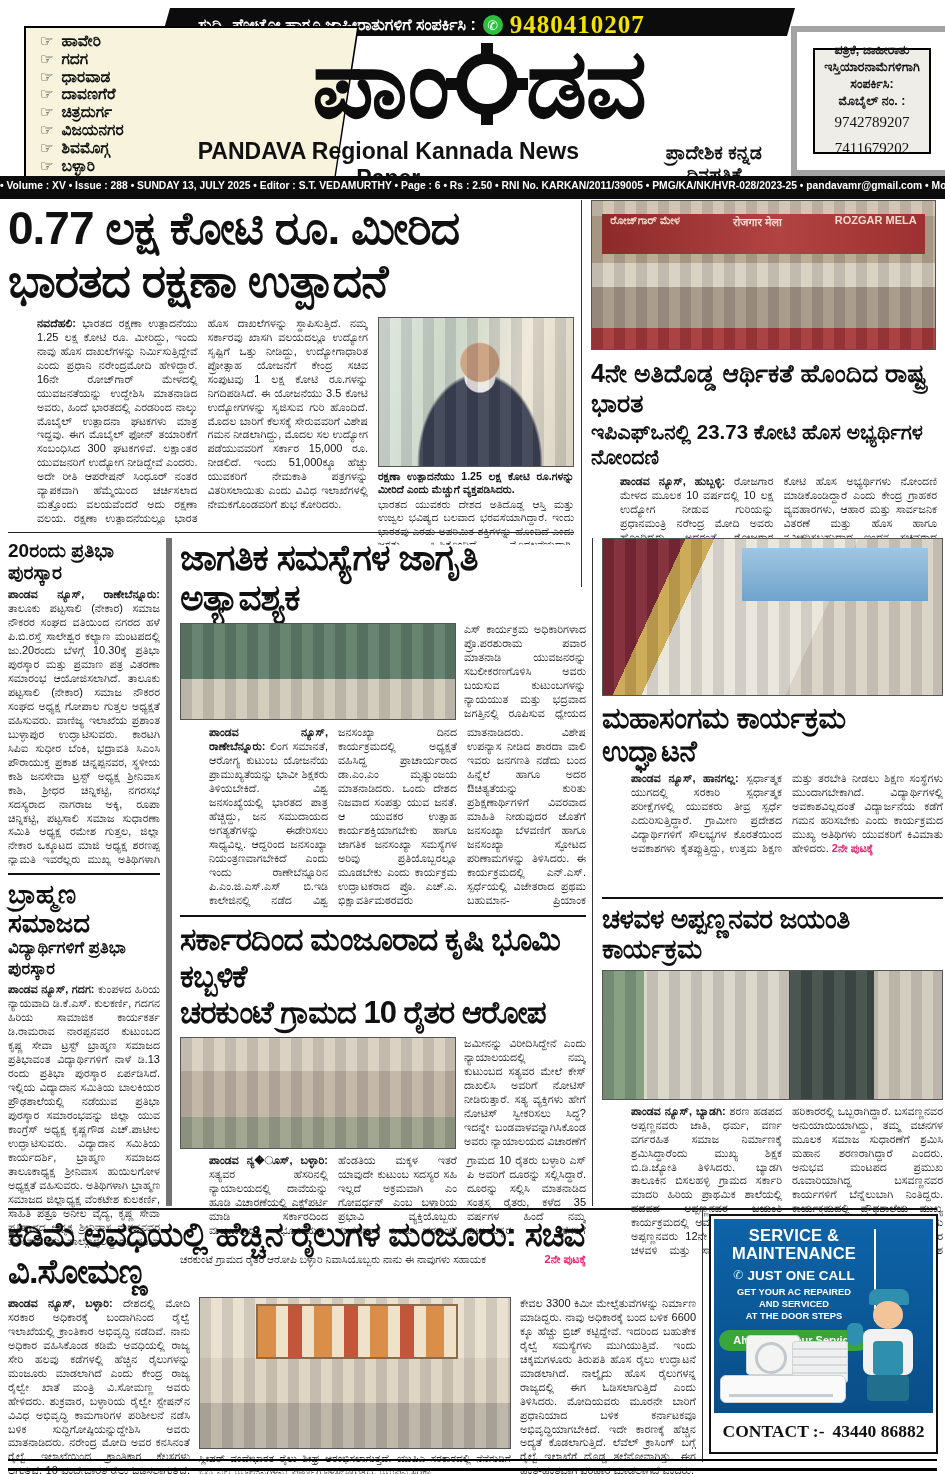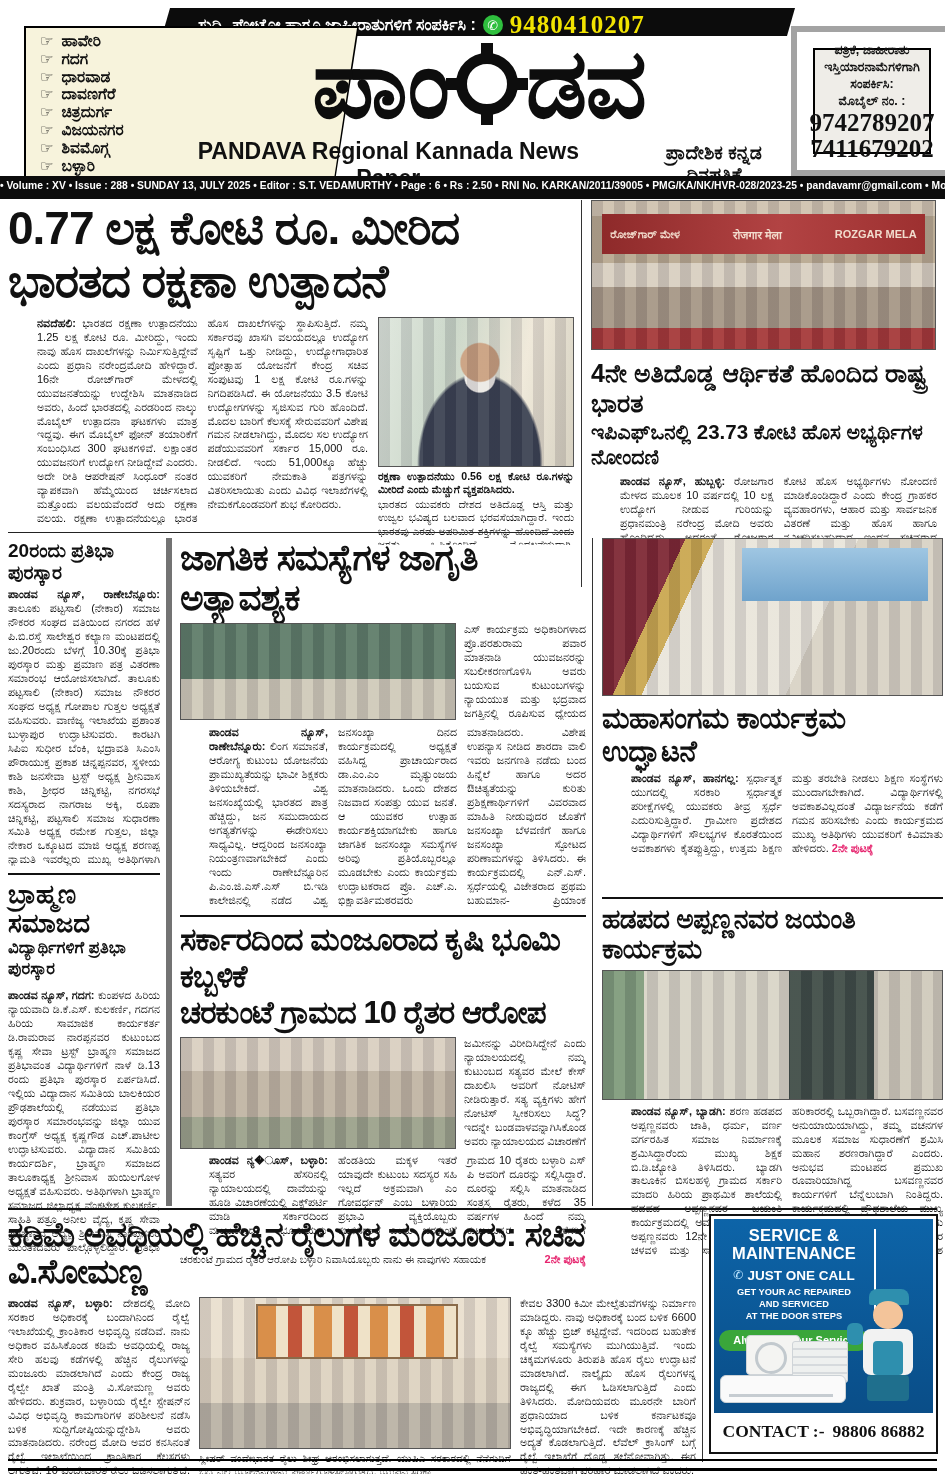--- a/index.html
+++ b/index.html
@@ -23,21 +23,21 @@
   .target::before{content:"";position:absolute;left:50%;top:-21px;width:12px;height:82px;margin-left:-6px;
      background:linear-gradient(#0d0d0d 0 14px,transparent 14px calc(100% - 14px),#0d0d0d calc(100% - 14px));}
   .target::after{content:"";position:absolute;top:50%;left:-21px;height:12px;width:82px;margin-top:-6px;
      background:linear-gradient(90deg,#0d0d0d 0 14px,transparent 14px calc(100% - 14px),#0d0d0d calc(100% - 14px));}
   .logo-sub{display:flex;align-items:baseline;justify-content:center;gap:26px;margin-top:6px;}
   .logo-en{font-weight:bold;font-size:23px;letter-spacing:0px;}
   .logo-tag{font-weight:bold;font-size:19px;}
   .right-box{position:absolute;right:8px;top:26px;width:162px;height:150px;border:6px solid #a3a3a3;background:#fff;padding:16px;box-sizing:border-box;}
   .rb-inner{border:2px solid #000;background:#efede8;height:100%;box-sizing:border-box;display:flex;flex-direction:column;align-items:center;justify-content:center;gap:1px;text-align:center;}
   .rb-line{font-weight:bold;font-size:12.5px;line-height:16px;}
-  .rb-phone{font-family:"Liberation Serif","DejaVu Serif",serif;font-weight:bold;font-size:25px;line-height:25px;}
+  .rb-phone{font-family:"Liberation Serif","DejaVu Serif",serif;font-weight:normal;font-size:15px;line-height:25px;}
   .info-bar{position:absolute;left:0;top:176px;width:945px;height:20px;background:#0c0c0c;color:#fff;
             font-weight:bold;font-size:10.3px;line-height:20px;text-align:center;white-space:nowrap;overflow:hidden;border-bottom:3px double #0c0c0c;}
   
   .jt{text-align:justify;margin:0;}
   .body-t{font-size:11px;line-height:1.27;}
   .small{font-size:10.6px;line-height:1.25;}
   .cols{column-gap:10px;margin-left:29px;}
   .c2{column-count:2;}
   .c3{column-count:3;}
   b.byl{font-weight:bold;}
@@ -55,33 +55,33 @@
   .ph-modi{width:196px;height:150px;
      background:radial-gradient(circle at 52% 30%,#c99f7e 0 13%,transparent 14%),
                 radial-gradient(circle at 52% 40%,#ece9e4 0 11%,transparent 12%),
                 radial-gradient(ellipse at 52% 98%,#394050 0 42%,transparent 44%),
                 linear-gradient(100deg,#dfe7dd,#c8d5c6 35%,#efe8d8 70%,#d4cebd);}
   
   .rozgar{position:absolute;left:581px;top:200px;width:356px;border-left:1px solid #333;padding-left:9px;box-sizing:border-box;}
   .ph-rozgar{width:345px;height:150px;
      background:linear-gradient(180deg,#cfc2ae 0 10%,#b7a78e 10% 42%,#d8cfc0 42% 58%,#a59684 58% 86%,#a43636 86% 100%);}
   .rz-banner{position:absolute;left:3%;right:3%;top:9%;height:27%;z-index:2;
-     background:linear-gradient(90deg,#8e2a2a,#b24343 55%,#9d3030);display:flex;align-items:center;justify-content:space-between;
+     background:linear-gradient(90deg,#8e2a2a,#b24343 55%,#9d3030);display:flex;align-items:flex-start;justify-content:space-between;
      padding:0 8px;color:#f2dccd;font-weight:bold;font-size:11px;}
   .rz-h2{margin:8px 0 2px 0;font-size:25px;line-height:1.2;font-weight:bold;}
   .rz-h3{margin:0 0 6px 0;font-size:20.5px;line-height:1.2;font-weight:bold;}
   .rz-body{height:112px;overflow:hidden;}
   
   .band{position:absolute;left:8px;top:538px;width:929px;height:668px;display:flex;}
   .col-left{width:152px;flex:none;}
   .col-mid{width:420px;flex:none;border-left:6px solid #737373;margin-left:6px;padding-left:8px;box-sizing:border-box;}
   .col-right{width:351px;flex:none;border-left:1px solid #333;margin-left:6px;padding-left:9px;box-sizing:border-box;}
   .h-left1{margin:2px 0 4px 0;font-size:19px;font-weight:bold;}
   .h-left2a{margin:4px 0 0 0;font-size:26px;line-height:1.1;font-weight:bold;}
-  .h-left2b{margin:0 0 11px 0;font-size:16.5px;line-height:1.25;font-weight:bold;}
+  .h-left2b{margin:0 0 5px 0;font-size:16.5px;line-height:1.25;font-weight:bold;}
   .left-body1{height:278px;overflow:hidden;}
   .left-body2{height:266px;overflow:hidden;}
   .h-mid1{margin:0 0 6px 0;font-size:36px;line-height:1.1;font-weight:bold;letter-spacing:-1px;}
   .mid-photorow{display:flex;gap:8px;}
   .ph-class{width:276px;height:97px;flex:none;
      background:linear-gradient(180deg,#5d7b67 0 58%,#cfc9b8 58% 100%);}
   .side-t{width:128px;height:97px;overflow:hidden;}
   .mid-body1{height:182px;overflow:hidden;margin-top:6px;}
   .h-mid2{margin:2px 0 5px 0;font-size:31px;line-height:1.18;font-weight:bold;letter-spacing:-1px;}
   .ph-farmers{width:276px;height:112px;flex:none;
@@ -220,21 +220,21 @@
     <h1 class="lead-h">
       <span>0.77 ಲಕ್ಷ ಕೋಟಿ ರೂ. ಮೀರಿದ</span><br>
       <span>ಭಾರತದ ರಕ್ಷಣಾ ಉತ್ಪಾದನೆ</span>
     </h1>
     <div class="lead-body">
       <div class="lead-cols cols c2 body-t">
         <p class="jt"><b class="byl">ನವದೆಹಲಿ:</b> <span>ಭಾರತದ ರಕ್ಷಣಾ ಉತ್ಪಾದನೆಯು 1.25 ಲಕ್ಷ ಕೋಟಿ ರೂ. ಮೀರಿದ್ದು, ಇಂದು ನಾವು ಹೊಸ ದಾಖಲೆಗಳನ್ನು ನಿರ್ಮಿಸುತ್ತಿದ್ದೇವೆ ಎಂದು ಪ್ರಧಾನಿ ನರೇಂದ್ರಮೋದಿ ಹೇಳಿದ್ದಾರೆ. 16ನೇ ರೋಜ್‌ಗಾರ್ ಮೇಳದಲ್ಲಿ ಯುವಜನತೆಯನ್ನು ಉದ್ದೇಶಿಸಿ ಮಾತನಾಡಿದ ಅವರು, ಹಿಂದೆ ಭಾರತದಲ್ಲಿ ಎರಡರಿಂದ ನಾಲ್ಕು ಮೊಬೈಲ್ ಉತ್ಪಾದನಾ ಘಟಕಗಳು ಮಾತ್ರ ಇದ್ದವು. ಈಗ ಮೊಬೈಲ್ ಫೋನ್ ತಯಾರಿಕೆಗೆ ಸಂಬಂಧಿಸಿದ 300 ಘಟಕಗಳಿವೆ. ಲಕ್ಷಾಂತರ ಯುವಜನರಿಗೆ ಉದ್ಯೋಗ ನೀಡಿದ್ದೇವೆ ಎಂದರು. ಅದೇ ರೀತಿ ಆಪರೇಷನ್ ಸಿಂಧೂರ್ ನಂತರ ವ್ಯಾಪಕವಾಗಿ ಹೆಮ್ಮೆಯಿಂದ ಚರ್ಚಿಸಲಾದ ಮತ್ತೊಂದು ವಲಯವೆಂದರೆ ಅದು ರಕ್ಷಣಾ ವಲಯ. ರಕ್ಷಣಾ ಉತ್ಪಾದನೆಯಲ್ಲೂ ಭಾರತ ಹೊಸ ದಾಖಲೆಗಳನ್ನು ಸ್ಥಾಪಿಸುತ್ತಿದೆ. ನಮ್ಮ ಸರ್ಕಾರವು ಖಾಸಗಿ ವಲಯದಲ್ಲೂ ಉದ್ಯೋಗ ಸೃಷ್ಟಿಗೆ ಒತ್ತು ನೀಡಿದ್ದು, ಉದ್ಯೋಗಾಧಾರಿತ ಪ್ರೋತ್ಸಾಹ ಯೋಜನೆಗೆ ಕೇಂದ್ರ ಸಚಿವ ಸಂಪುಟವು 1 ಲಕ್ಷ ಕೋಟಿ ರೂ.ಗಳನ್ನು ನಿಗದಿಪಡಿಸಿದೆ. ಈ ಯೋಜನೆಯು 3.5 ಕೋಟಿ ಉದ್ಯೋಗಗಳನ್ನು ಸೃಜಿಸುವ ಗುರಿ ಹೊಂದಿದೆ. ಮೊದಲ ಬಾರಿಗೆ ಕೆಲಸಕ್ಕೆ ಸೇರುವವರಿಗೆ ವಿಶೇಷ ಗಮನ ನೀಡಲಾಗಿದ್ದು, ಮೊದಲ ಸಲ ಉದ್ಯೋಗ ಪಡೆಯುವವರಿಗೆ ಸರ್ಕಾರ 15,000 ರೂ. ನೀಡಲಿದೆ. ಇಂದು 51,000ಕ್ಕೂ ಹೆಚ್ಚು ಯುವಕರಿಗೆ ನೇಮಕಾತಿ ಪತ್ರಗಳನ್ನು ವಿತರಿಸಲಾಯಿತು ಎಂದು ವಿವಿಧ ಇಲಾಖೆಗಳಲ್ಲಿ ನೇಮಕಗೊಂಡವರಿಗೆ ಶುಭ ಕೋರಿದರು.</span></p>
       </div>
       <div class="lead-photo-col">
         <div class="photo ph-modi"></div>
-        <p class="pcaption">ರಕ್ಷಣಾ ಉತ್ಪಾದನೆಯು 0.56 ಲಕ್ಷ ಕೋಟಿ ರೂ.ಗಳನ್ನು ಮೀರಿದೆ ಎಂದು ಮೆಚ್ಚುಗೆ ವ್ಯಕ್ತಪಡಿಸಿದರು.</p>
+        <p class="pcaption">ರಕ್ಷಣಾ ಉತ್ಪಾದನೆಯು 1.25 ಲಕ್ಷ ಕೋಟಿ ರೂ.ಗಳನ್ನು ಮೀರಿದೆ ಎಂದು ಮೆಚ್ಚುಗೆ ವ್ಯಕ್ತಪಡಿಸಿದರು.</p>
         <p class="jt small">ಭಾರತದ ಯುವಕರು ದೇಶದ ಅತಿದೊಡ್ಡ ಆಸ್ತಿ ಮತ್ತು ಉಜ್ವಲ ಭವಿಷ್ಯದ ಬಲವಾದ ಭರವಸೆಯಾಗಿದ್ದಾರೆ. ಇಂದು ಭಾರತವು ಎರಡು ಅಪರಿಮಿತ ಶಕ್ತಿಗಳನ್ನು ಹೊಂದಿದೆ ಎಂದು ಜಗತ್ತು ಒಪ್ಪಿಕೊಂಡಿದೆ. ಮೊದಲನೆಯದಾಗಿ, ಜನಸಂಖ್ಯಾಶಾಸ್ತ್ರ</p>
       </div>
     </div>
   </section>
   <div class="lead-sep"></div>
 
   <aside class="rozgar">
     <div class="photo ph-rozgar">
       <div class="rz-banner">
         <span>ರೋಜ್‌ಗಾರ್ ಮೇಳ</span>
@@ -293,21 +293,21 @@
 
     <div class="col-right">
       <div class="photo ph-lamp">
           <div class="blue-banner"></div>
         </div>
       <h2 class="h-right1">ಮಹಾಸಂಗಮ ಕಾರ್ಯಕ್ರಮ ಉದ್ಘಾಟನೆ</h2>
       <div class="cols c2 body-t right-body1">
         <p class="jt"><b class="byl">ಪಾಂಡವ ನ್ಯೂಸ್, ಹಾನಗಲ್ಲ:</b> <span>ಸ್ಪರ್ಧಾತ್ಮಕ ಯುಗದಲ್ಲಿ ಸರಕಾರಿ ಸ್ಪರ್ಧಾತ್ಮಕ ಪರೀಕ್ಷೆಗಳಲ್ಲಿ ಯುವಕರು ತೀವ್ರ ಸ್ಪರ್ಧೆ ಎದುರಿಸುತ್ತಿದ್ದಾರೆ. ಗ್ರಾಮೀಣ ಪ್ರದೇಶದ ವಿದ್ಯಾರ್ಥಿಗಳಿಗೆ ಸೌಲಭ್ಯಗಳ ಕೊರತೆಯಿಂದ ಅವಕಾಶಗಳು ಕೈತಪ್ಪುತ್ತಿದ್ದು, ಉತ್ತಮ ಶಿಕ್ಷಣ ಮತ್ತು ತರಬೇತಿ ನೀಡಲು ಶಿಕ್ಷಣ ಸಂಸ್ಥೆಗಳು ಮುಂದಾಗಬೇಕಾಗಿದೆ. ವಿದ್ಯಾರ್ಥಿಗಳಲ್ಲಿ ಅವಕಾಶವಿಲ್ಲದಂತೆ ವಿದ್ಯಾರ್ಜನೆಯ ಕಡೆಗೆ ಗಮನ ಹರಿಸಬೇಕು ಎಂದು ಕಾರ್ಯಕ್ರಮದ ಮುಖ್ಯ ಅತಿಥಿಗಳು ಯುವಕರಿಗೆ ಕಿವಿಮಾತು ಹೇಳಿದರು.</span> <span class="cont">2ನೇ ಪುಟಕ್ಕೆ</span></p>
       </div>
       <hr class="rule-between">
-      <h2 class="h-right2">ಹಡಪದ ಅಪ್ಪಣ್ಣನವರ ಜಯಂತಿ ಕಾರ್ಯಕ್ರಮ</h2>
+      <h2 class="h-right2">ಚಳವಳ ಅಪ್ಪಣ್ಣನವರ ಜಯಂತಿ ಕಾರ್ಯಕ್ರಮ</h2>
       <div class="photo ph-jayanti"></div>
       <div class="cols c2 body-t right-body2">
         <p class="jt"><b class="byl">ಪಾಂಡವ ನ್ಯೂಸ್, ಬ್ಯಾಡಗಿ:</b> <span>ಶರಣ ಹಡಪದ ಅಪ್ಪಣ್ಣನವರು ಜಾತಿ, ಧರ್ಮ, ವರ್ಣ ವರ್ಗರಹಿತ ಸಮಾಜ ನಿರ್ಮಾಣಕ್ಕೆ ಶ್ರಮಿಸಿದ್ದಾರೆಂದು ಮುಖ್ಯ ಶಿಕ್ಷಕ ಬಿ.ಡಿ.ಜ್ಯೋತಿ ತಿಳಿಸಿದರು. ಬ್ಯಾಡಗಿ ತಾಲೂಕಿನ ಬಿಸಲಹಳ್ಳಿ ಗ್ರಾಮದ ಸರ್ಕಾರಿ ಮಾದರಿ ಹಿರಿಯ ಪ್ರಾಥಮಿಕ ಶಾಲೆಯಲ್ಲಿ ಹಡಪದ ಅಪ್ಪಣ್ಣನವರ ಜಯಂತಿ ಕಾರ್ಯಕ್ರಮದಲ್ಲಿ ಅವರು ಮಾತನಾಡಿದರು. ಅಪ್ಪಣ್ಣನವರು 12ನೇ ಶತಮಾನದ ವಚನ ಚಳವಳಿ ಮತ್ತು ಸಾಮಾಜಿಕ ಕ್ರಾಂತಿಯ ಹರಿಕಾರರಲ್ಲಿ ಒಬ್ಬರಾಗಿದ್ದಾರೆ. ಬಸವಣ್ಣನವರ ಅನುಯಾಯಿಯಾಗಿದ್ದು, ತಮ್ಮ ವಚನಗಳ ಮೂಲಕ ಸಮಾಜ ಸುಧಾರಣೆಗೆ ಶ್ರಮಿಸಿ ಮಹಾನ ಶರಣರಾಗಿದ್ದಾರೆ ಎಂದರು. ಅನುಭವ ಮಂಟಪದ ಪ್ರಮುಖ ರೂವಾರಿಯಾಗಿದ್ದ ಬಸವಣ್ಣನವರ ಕಾರ್ಯಗಳಿಗೆ ಬೆನ್ನೆಲುಬಾಗಿ ನಿಂತಿದ್ದರು. ಕಾರ್ಯಕ್ರಮದಲ್ಲಿ ಪ್ರೌಢಶಾಲೆಯ ಮುಖ್ಯ ಶಿಕ್ಷಕ ಜೀವರಾಜ ಭತ್ತದ, ವಿಜಯ ಶಿಡಗನಾಳ, ರಾವಿ ದೇವಗಿರಿಮಠ, ಶಂಕರ ಕಿಚಡಿ, ಮುಖಂಡರಾದ ಲೋಕೇಶ ಮಾಗಳದ, ಗಣೇಶ ಹಡಪದ, ನೀಲಪ್ಪ ಗಟ್ಟಿಮನಿ, ಶಿವಯೋಗಿ ಯಲಿಗಾರ, ಬಸವರಾಜ ಬೆಳಕೇರಿ, ಪ್ರಕಾಶ ಕಾಯ್ದದ, ವಿಜಯಕುಮಾರ, ಮಾಲತೇಶ ಹೊಸಳ, ಪ್ರಕಾಶ ಬ್ಯಾಡಗಿ, ಕೃಷ್ಣಪ್ಪ ನೆಲೋಗಲ್ಲು, ಮಂಜುನಾಥ ಮಳ್ಳೂರು, ಗಣೇಶಪ್ಪ, ಮಂಜು ಕಾಯ್ದದ, ಶಿವು, ಹೊಳೆಯಪ್ಪ ಹಡಪದ ಸೇರಿದಂತೆ ಸಮಾಜದ ಮುಖಂಡರು ಇದ್ದರು.</span></p>
       </div>
     </div>
   </section>
 
   <section class="bottom">
     <div class="bottom-left">
       <h2 class="h-train">ಕಡಿಮೆ ಅವಧಿಯಲ್ಲಿ ಹೆಚ್ಚಿನ ರೈಲುಗಳ ಮಂಜೂರು: ಸಚಿವ ವಿ.ಸೋಮಣ್ಣ</h2>
@@ -351,21 +351,21 @@
               <div class="bib"></div>
               <div class="legs"></div>
           </div>
           <div class="acs">
             <div class="ac-cond"></div>
             <div class="ac-window"></div>
             <div class="ac-split"></div>
           </div>
           <div class="ad-contact">
             <span>CONTACT :-</span>
-            <span>98806 86882</span>
+            <span>43440 86882</span>
           </div>
         </div>
       </div>
     </div>
   </section>
 
   <footer class="page-rule"></footer>
 </div>
 
 </body></html>

